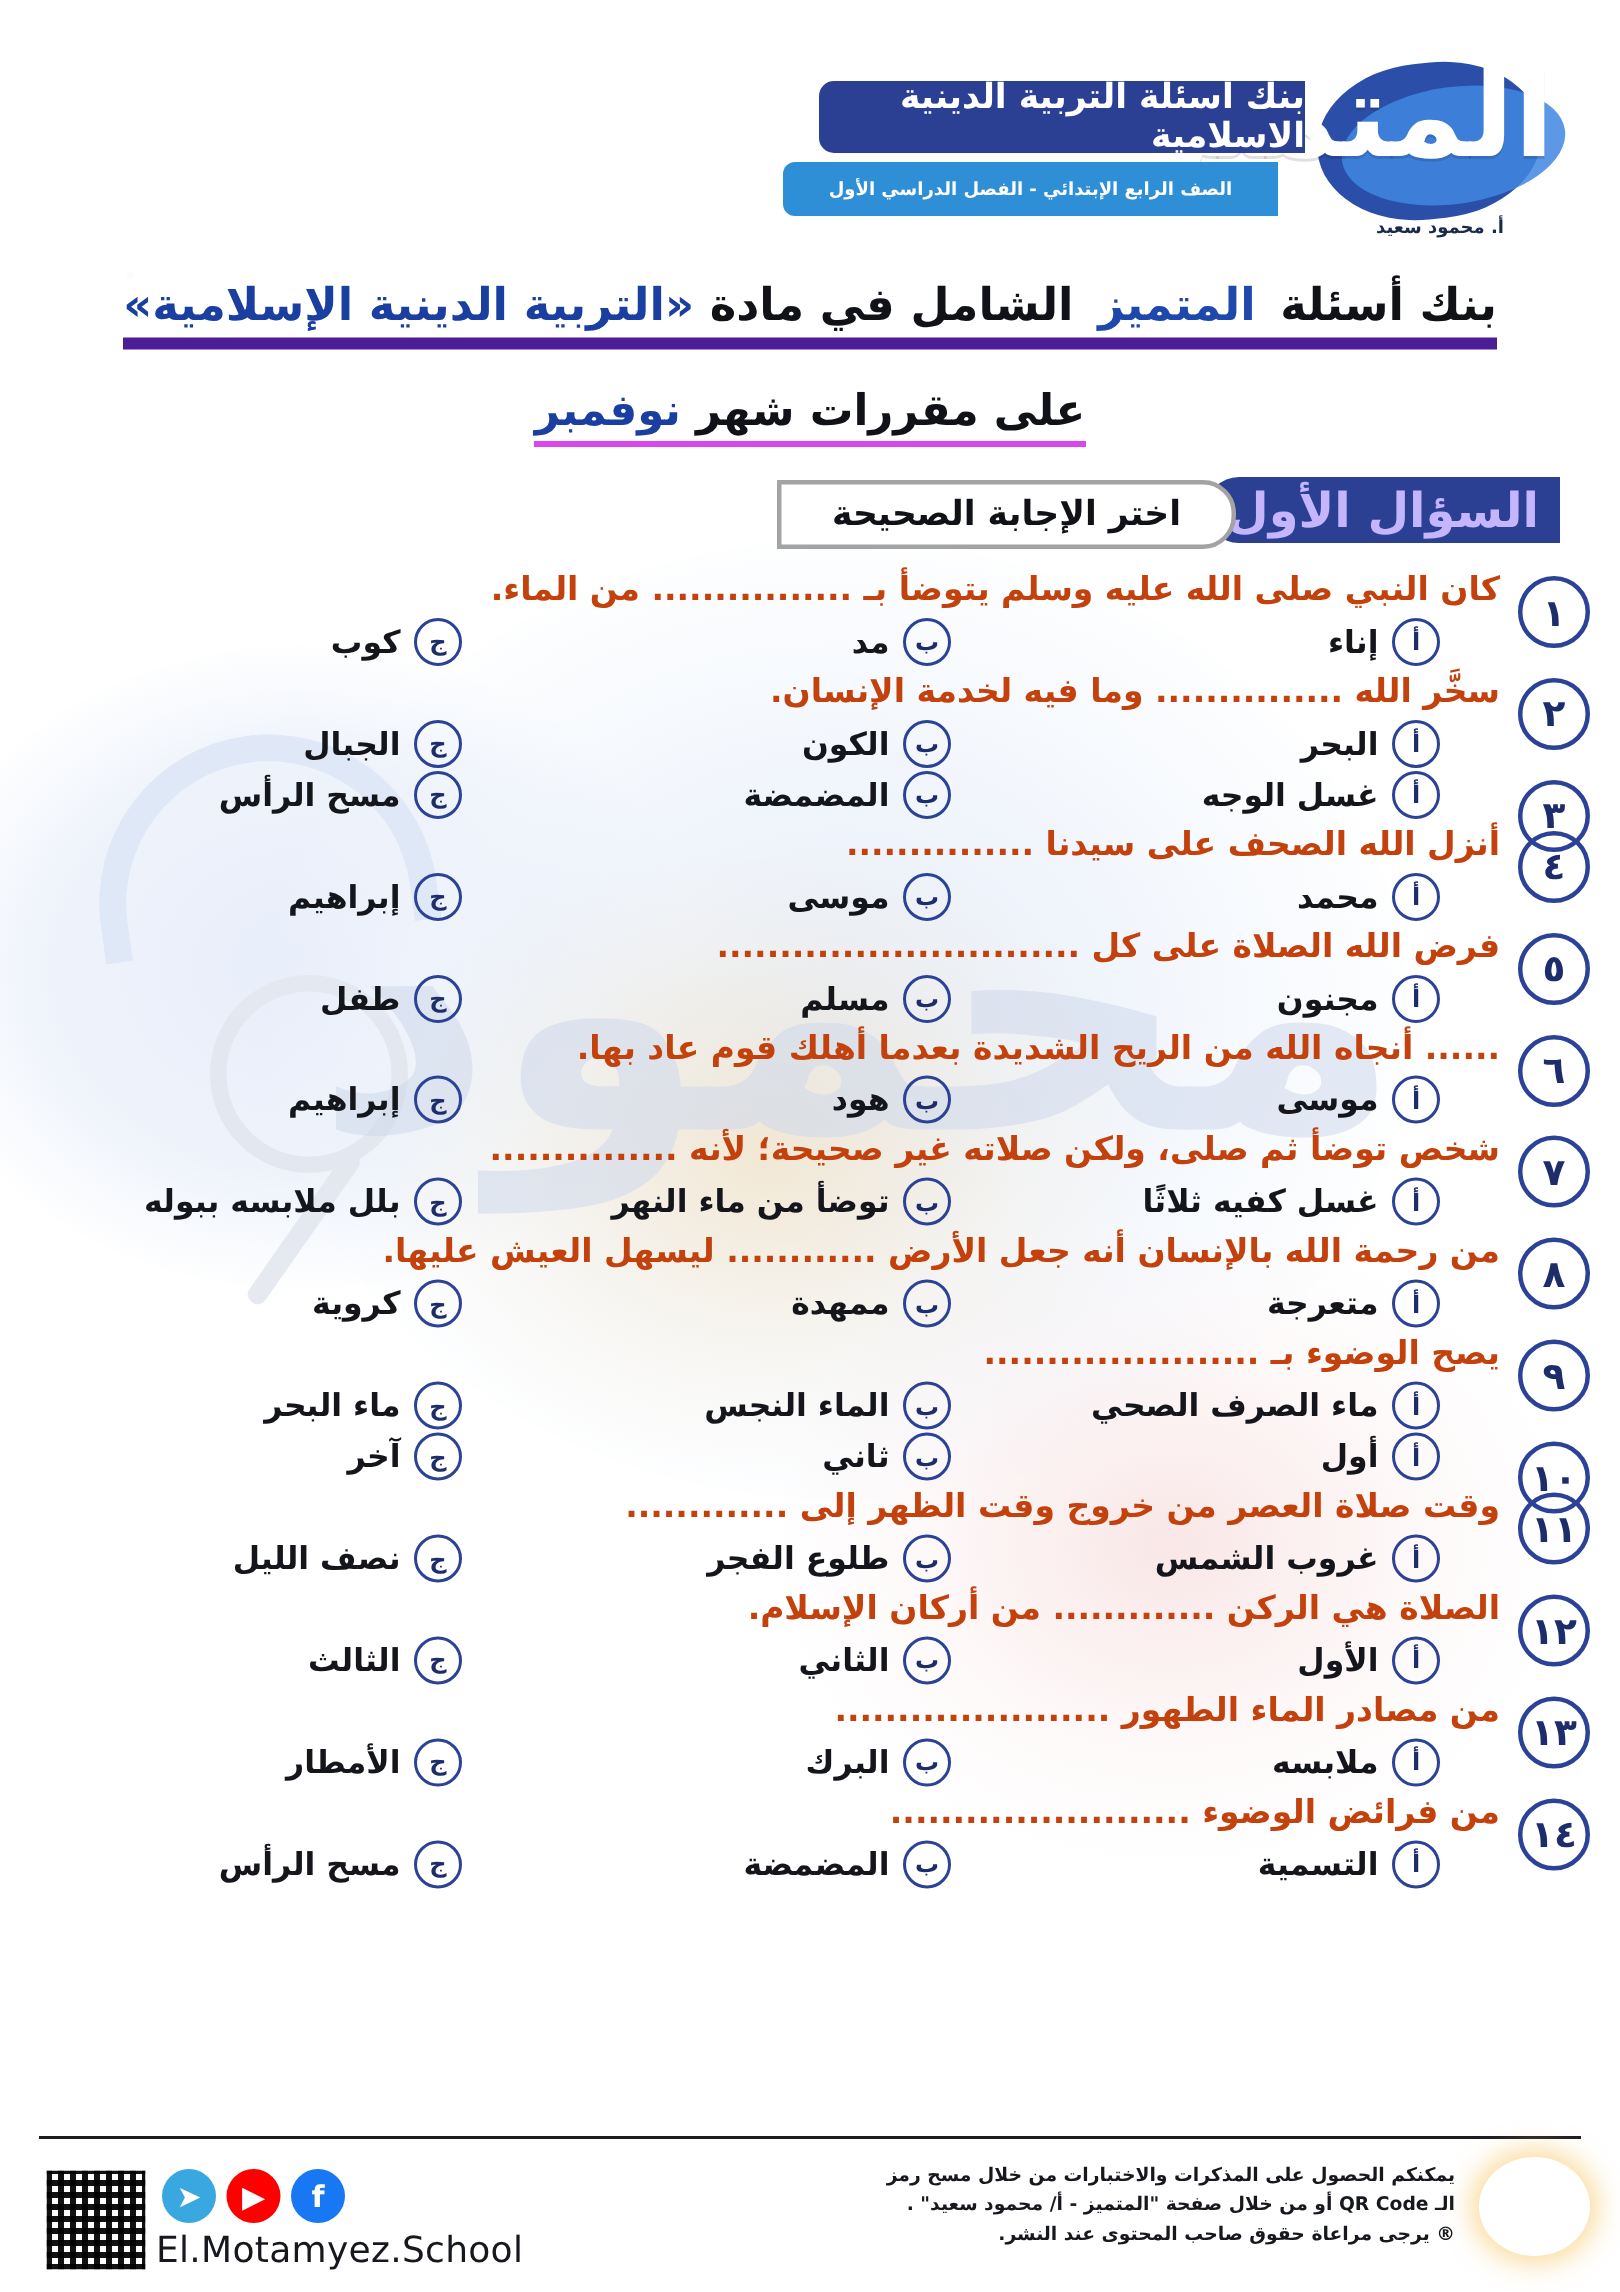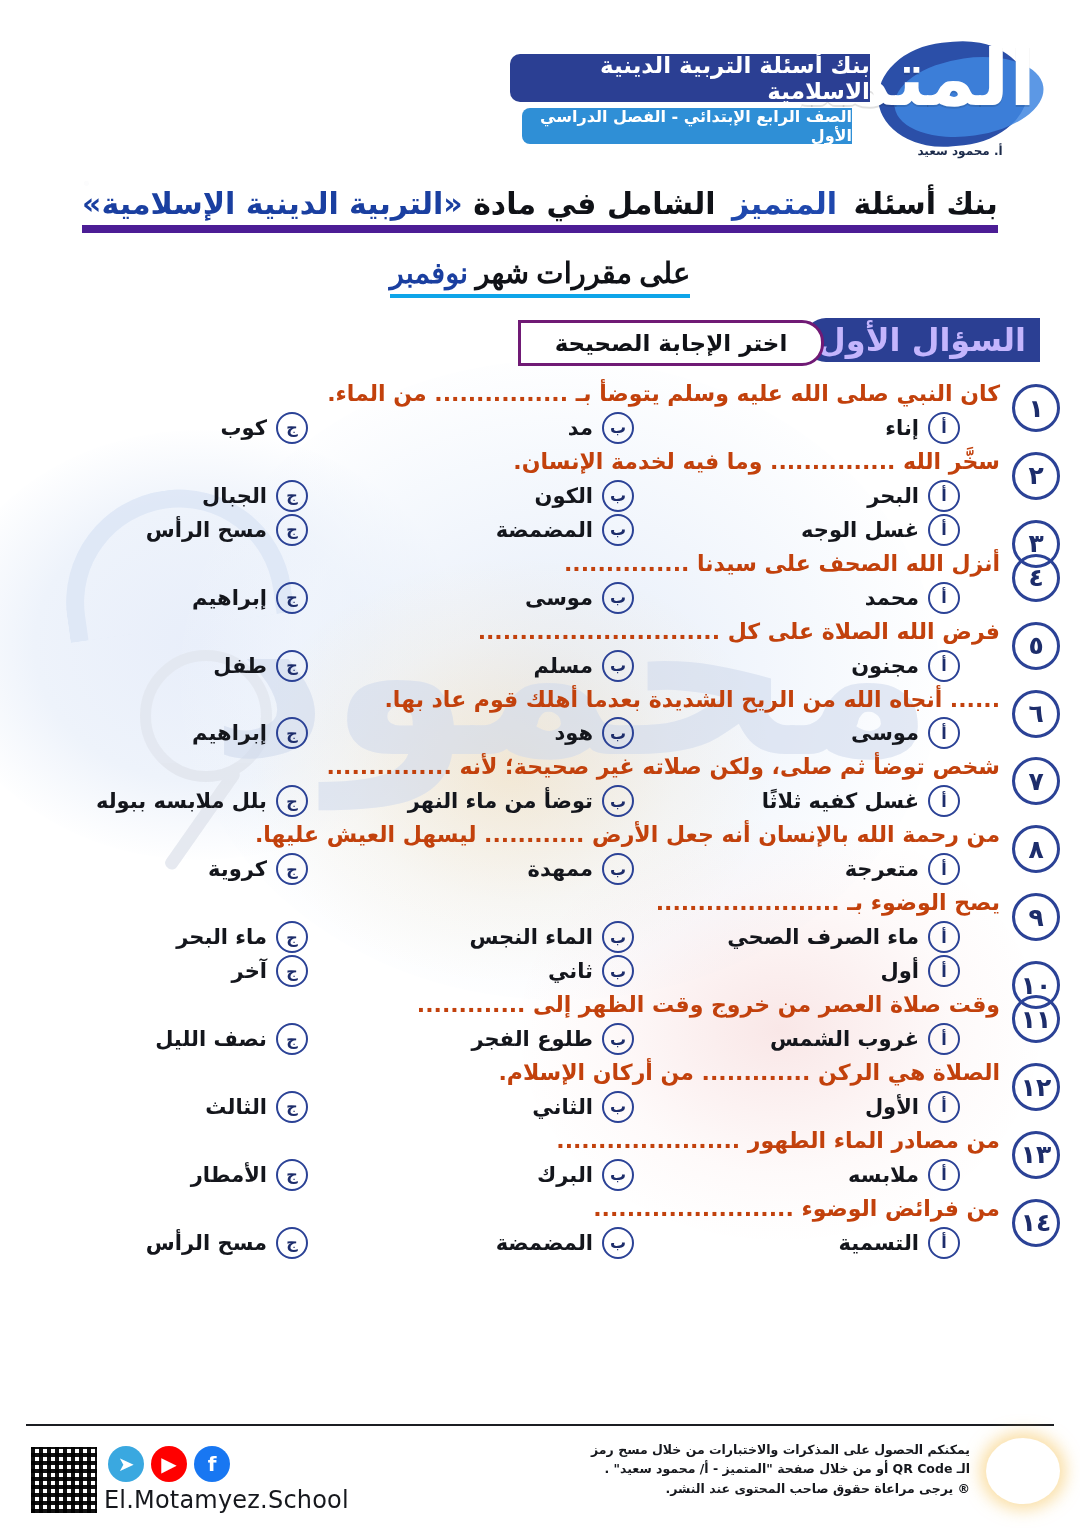--- a/index.html
+++ b/index.html
@@ -63,62 +63,62 @@
   .logo-mark .script{
     position:absolute;right:14px;top:-6px;width:176px;height:120px;
     color:#fff;font-size:78px;font-weight:700;line-height:112px;text-align:center;
     text-shadow:0 2px 0 rgba(0,0,0,.12);
   }
   .logo-author{
     position:absolute;right:6px;top:118px;width:188px;text-align:center;
     font-size:12px;font-weight:700;color:#1b2a4a;
   }
   .logo-bar1{
-    position:absolute;right:190px;top:28px;width:360px;height:48px;
+    position:absolute;right:190px;top:28px;width:324px;height:48px;
     background:#2b3f93;border-radius:10px 0 0 10px;
     color:#fff;font-size:23px;font-weight:700;
     display:flex;align-items:center;justify-content:center;
     letter-spacing:-.3px;
   }
   .logo-bar2{
     position:absolute;right:208px;top:82px;width:330px;height:36px;
     background:#2f8fd6;border-radius:8px 0 0 8px;
-    color:#fff;font-size:16px;font-weight:700;
+    color:#fff;font-size:12px;font-weight:700;
     display:flex;align-items:center;justify-content:center;
   }
 
   
   .title-main{
     position:absolute;left:0;right:0;top:186px;text-align:center;z-index:3;
     font-size:30px;font-weight:700;color:#101217;
     white-space:nowrap;
   }
   .title-main .accent{color:#1a3fa0;}
   .title-main .ul{border-bottom:8px solid #4c1d95;padding-bottom:4px;display:inline-block;}
   .title-mark{
     color:#1f48ad;font-size:30px;font-weight:700;padding:0 6px;
   }
   .title-sub{
     position:absolute;left:0;right:0;top:256px;text-align:center;z-index:3;
     font-size:29px;font-weight:700;color:#101217;
   }
-  .title-sub .ul{border-bottom:4px solid #0ea5e9;padding-bottom:4px;display:inline-block;font-family:Liberation Serif, serif;}
+  .title-sub .ul{border-bottom:4px solid #d946ef;padding-bottom:4px;display:inline-block;}
   .title-sub .accent{color:#1a3fa0;}
 
   
   .sec-bar{position:absolute;right:40px;top:318px;width:1000px;height:46px;z-index:3;}
   .sec-pill{
     position:absolute;right:0;top:0;width:236px;height:44px;
     background:#2b3f93;border-radius:22px 0 0 22px;
     color:#c4b5fd;font-size:32px;font-weight:700;
     display:flex;align-items:center;justify-content:center;
   }
   .sec-ribbon{
     position:absolute;right:216px;top:2px;width:300px;height:40px;
-    background:#ffffff;border:3px solid #701a75;
+    background:#ffffff;border:3px solid #a3a3a3;
     border-radius:0 22px 22px 0;
     color:#101217;font-size:23px;font-weight:700;
     display:flex;align-items:center;justify-content:center;
   }
 
   
   .q-area{position:absolute;right:18px;left:18px;top:378px;z-index:3;}
   .q-block{position:relative;margin-bottom:2px;}
   .q-num{
     position:absolute;right:2px;top:6px;width:42px;height:42px;

